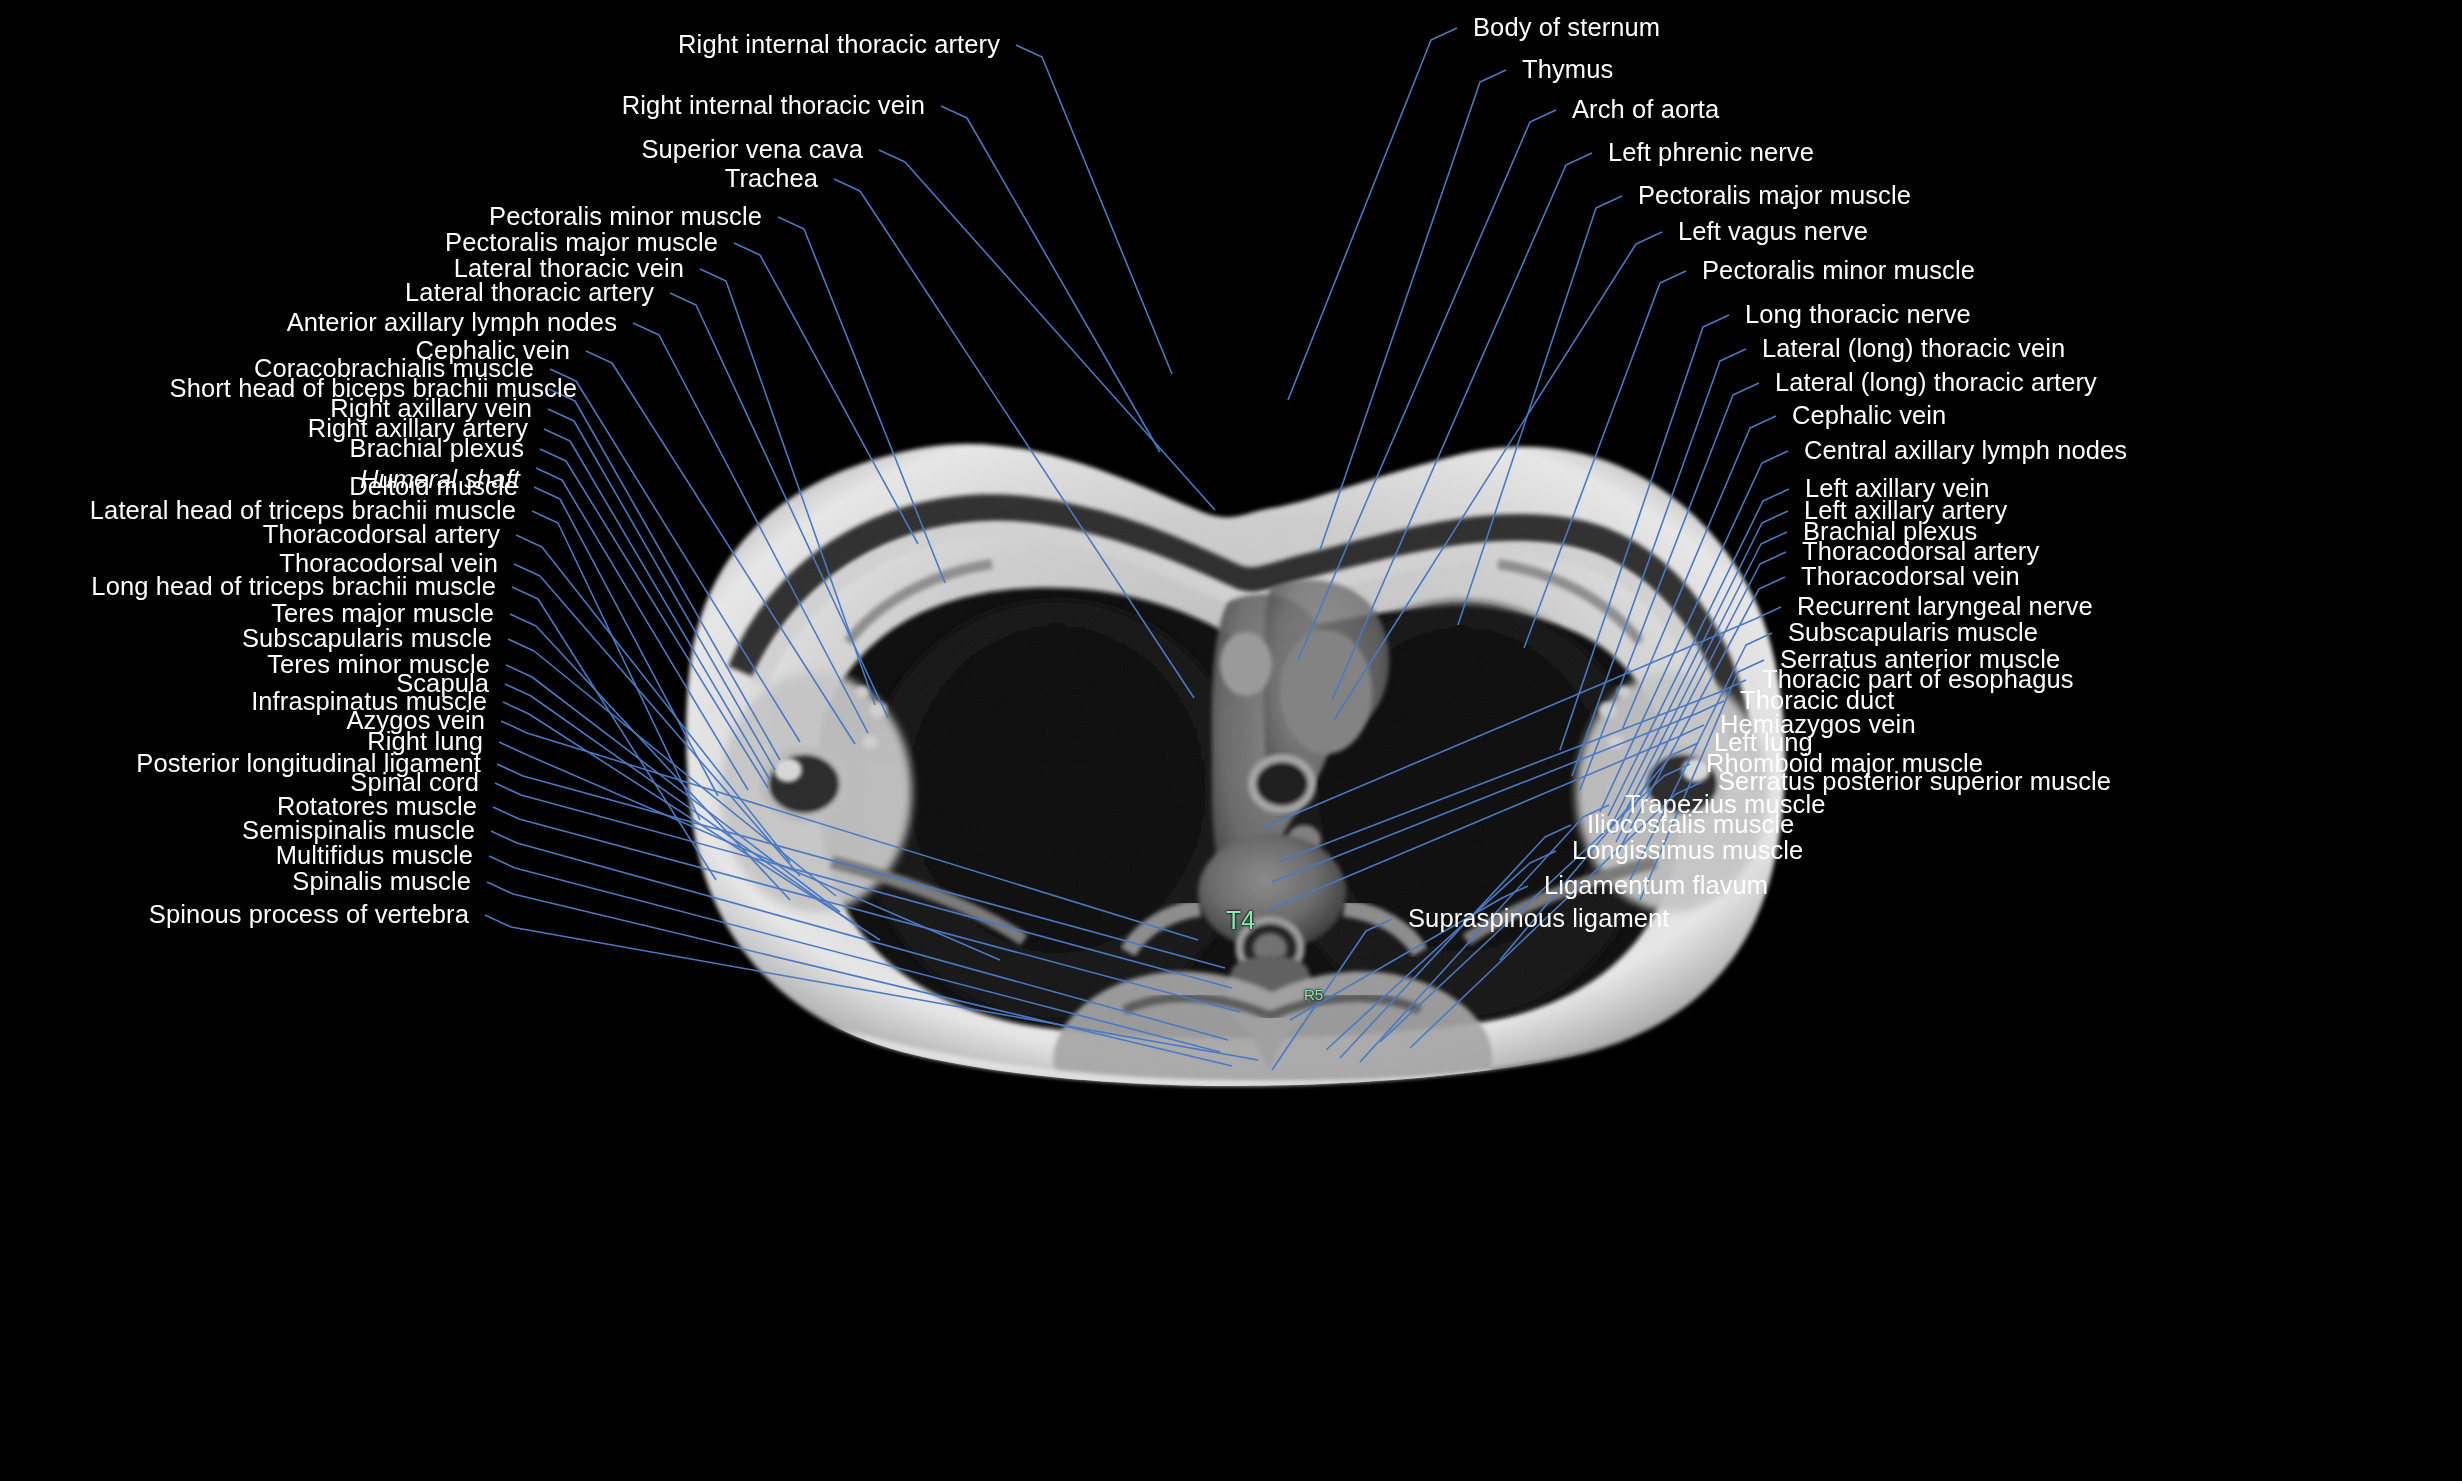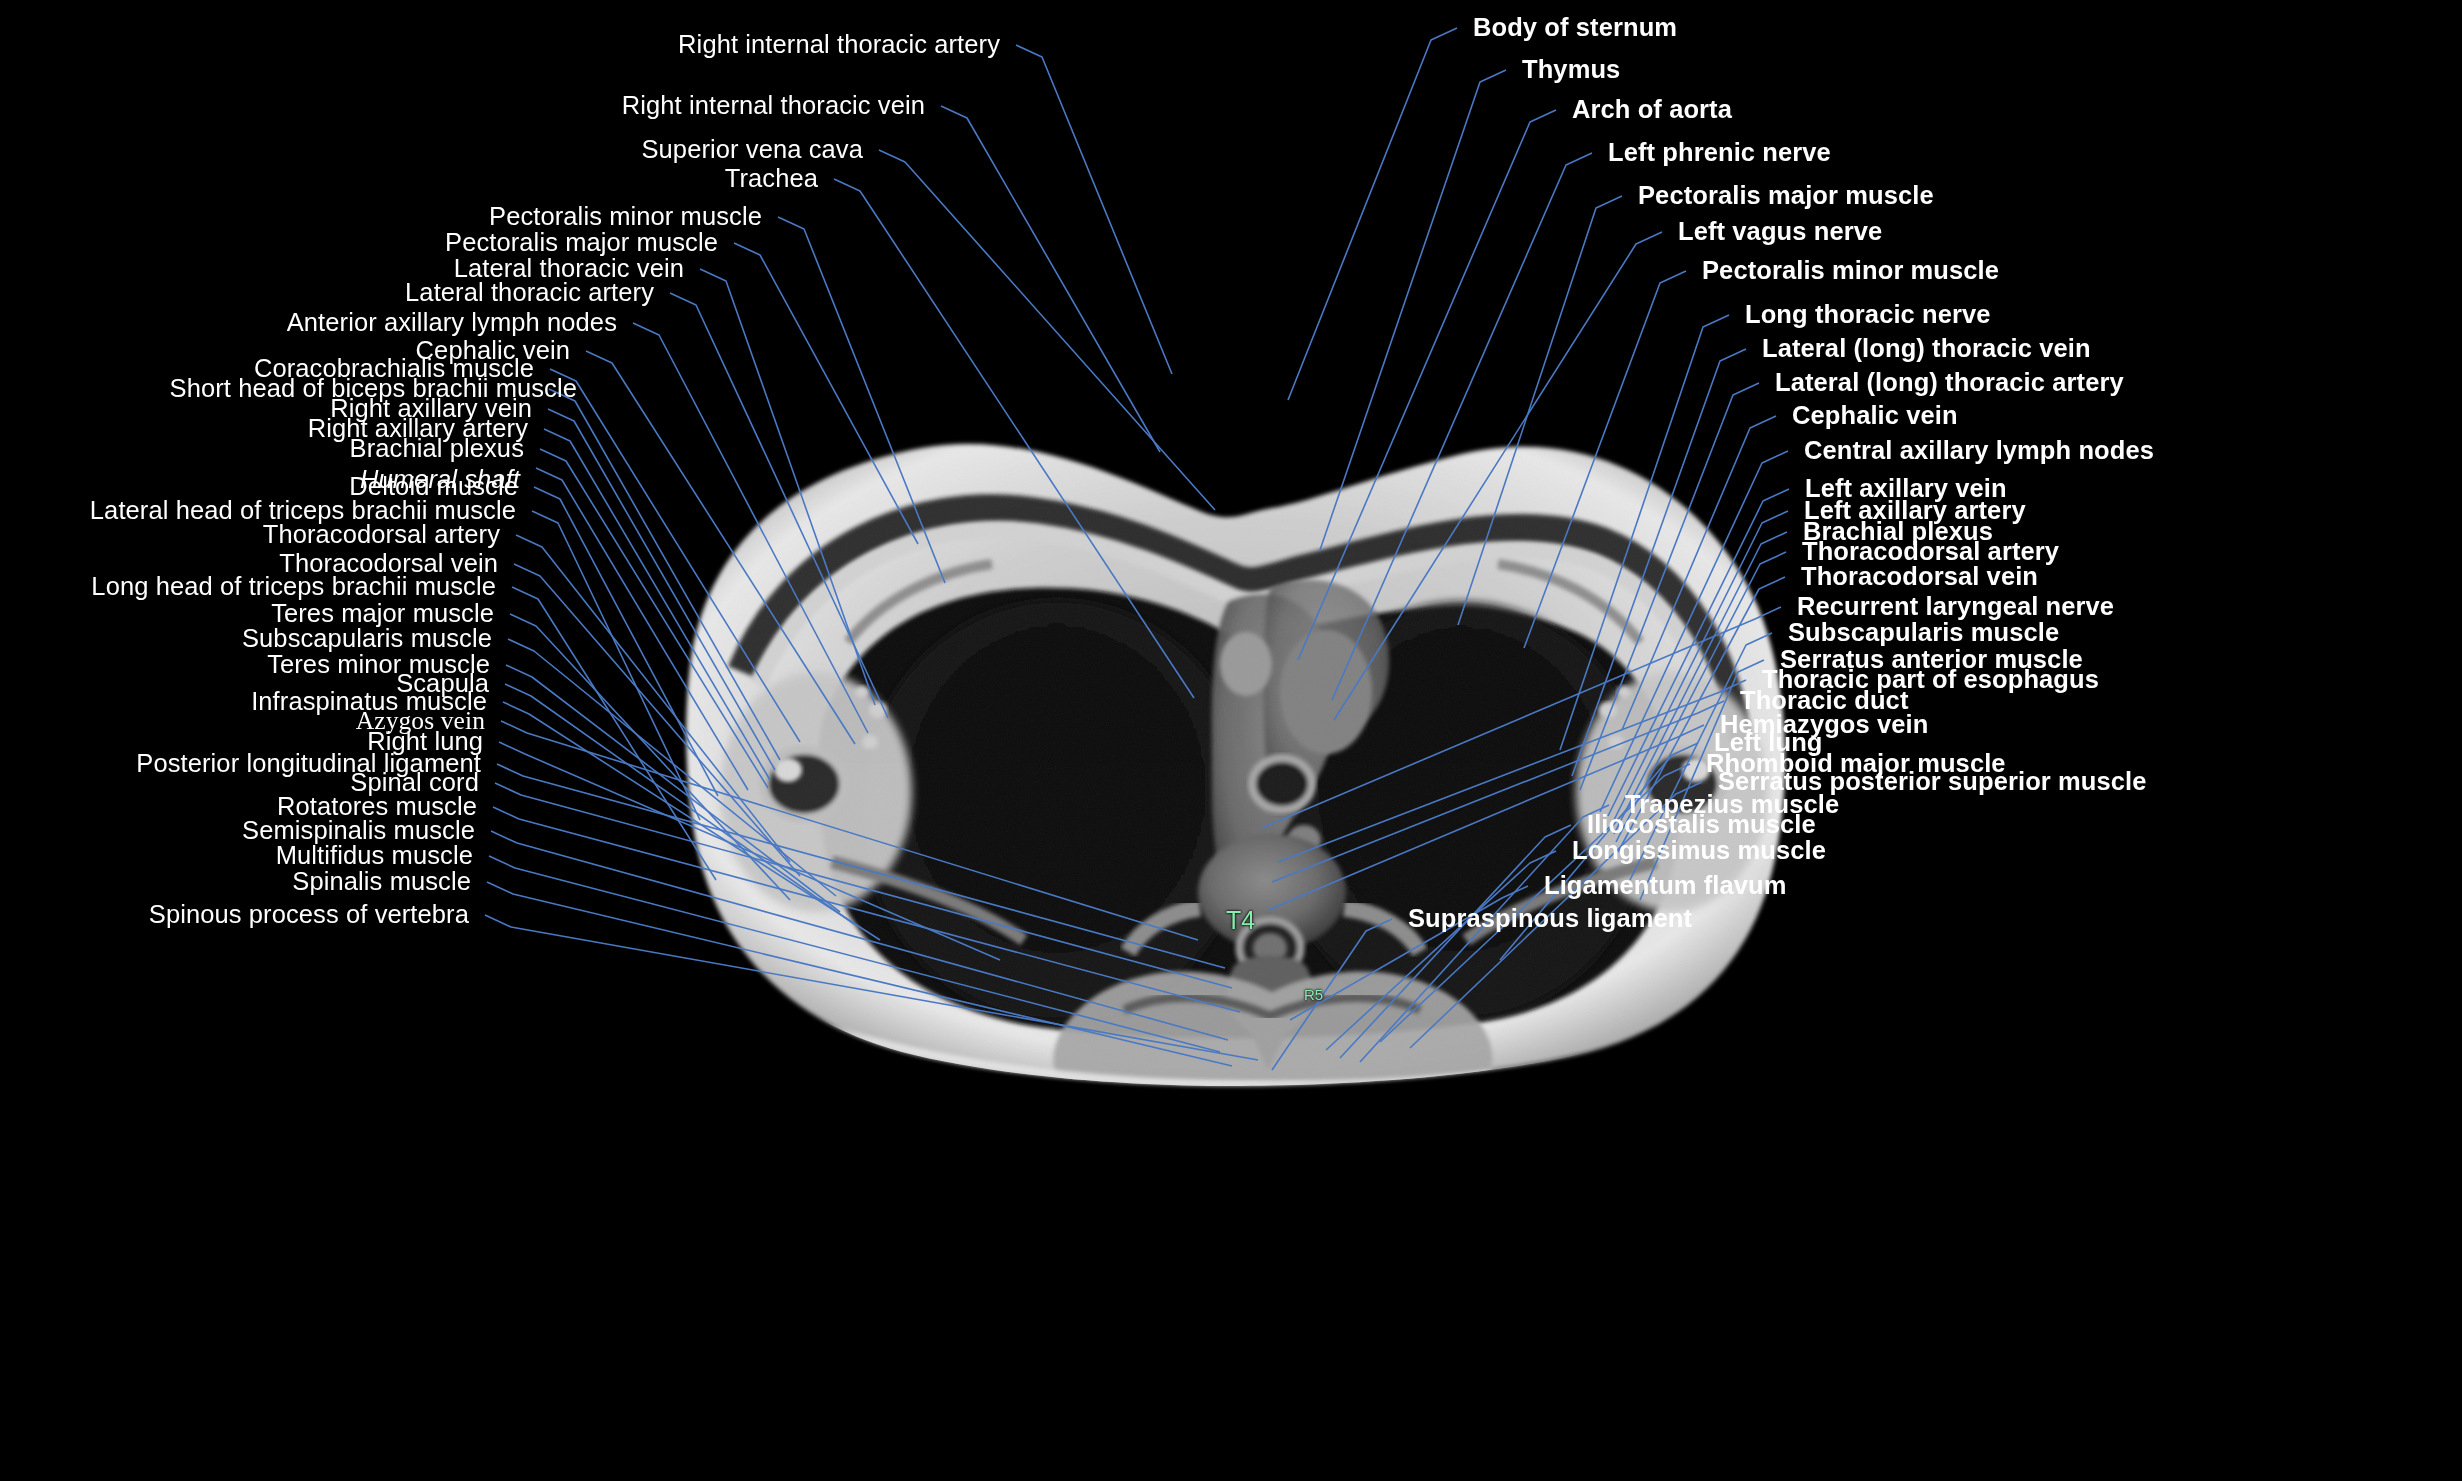--- a/index.html
+++ b/index.html
@@ -32,21 +32,21 @@
   #leaders{position:absolute;left:0;top:0;width:2462px;height:1481px;z-index:4;pointer-events:none;}
 
   
   .label{
     position:absolute;z-index:8;white-space:nowrap;
     font-size:25.5px;line-height:1;color:#ffffff;
     font-family:"Liberation Sans","DejaVu Sans",sans-serif;
     letter-spacing:.1px;
   }
   .label.r{transform:translate(-100%,-50%);}   
-  .label.l{transform:translate(0,-50%);font-weight:bold;}       
+  .label.l{transform:translate(0,-50%);}       
 </style>
 </head>
 <body>
 
 <div id="stage">
 
   <div id="scan-wrap">
     <svg id="scan-svg" viewBox="0 0 1134 700" preserveAspectRatio="none">
       <defs>
         <radialGradient id="skinG" cx="50%" cy="45%" r="62%">
@@ -281,21 +281,21 @@
       <div class="label r" style="left: 518px; top: 487px;">Deltoid muscle</div>
       <div class="label r" style="left: 516px; top: 511px;">Lateral head of triceps brachii muscle</div>
       <div class="label r" style="left: 500px; top: 535px;">Thoracodorsal artery</div>
       <div class="label r" style="left: 498px; top: 564px;">Thoracodorsal vein</div>
       <div class="label r" style="left: 496px; top: 587px;">Long head of triceps brachii muscle</div>
       <div class="label r" style="left: 494px; top: 614px;">Teres major muscle</div>
       <div class="label r" style="left: 492px; top: 639px;">Subscapularis muscle</div>
       <div class="label r" style="left: 490px; top: 665px;">Teres minor muscle</div>
       <div class="label r" style="left: 489px; top: 684px;">Scapula</div>
       <div class="label r" style="left: 487px; top: 702px;">Infraspinatus muscle</div>
-      <div class="label r" style="left: 485px; top: 721px; font-family: Liberation Serif, serif;">Azygos vein</div>
+      <div class="label r" style="left: 485px; top: 721px;">Azygos vein</div>
       <div class="label r" style="left: 483px; top: 742px;">Right lung</div>
       <div class="label r" style="left: 481px; top: 764px;">Posterior longitudinal ligament</div>
       <div class="label r" style="left: 479px; top: 783px;">Spinal cord</div>
       <div class="label r" style="left: 477px; top: 807px;">Rotatores muscle</div>
       <div class="label r" style="left: 475px; top: 831px;">Semispinalis muscle</div>
       <div class="label r" style="left: 473px; top: 856px;">Multifidus muscle</div>
       <div class="label r" style="left: 471px; top: 882px;">Spinalis muscle</div>
       <div class="label r" style="left: 469px; top: 915px;">Spinous process of vertebra</div>
     </div>
   <div id="labels-right">

